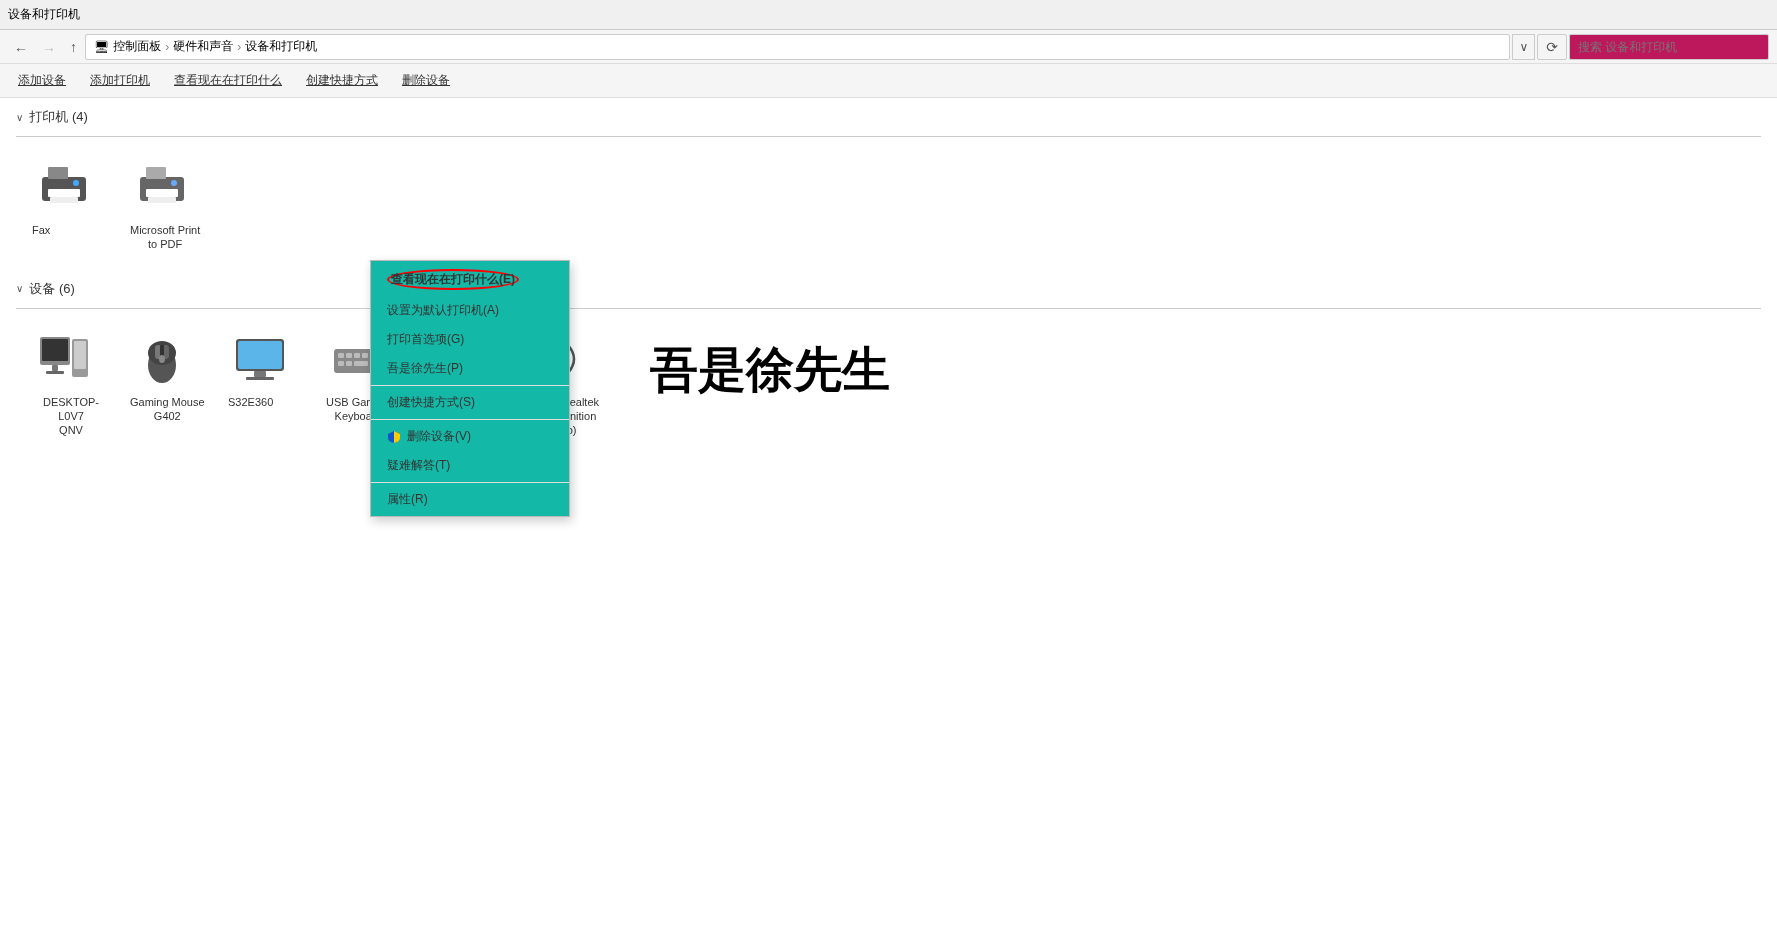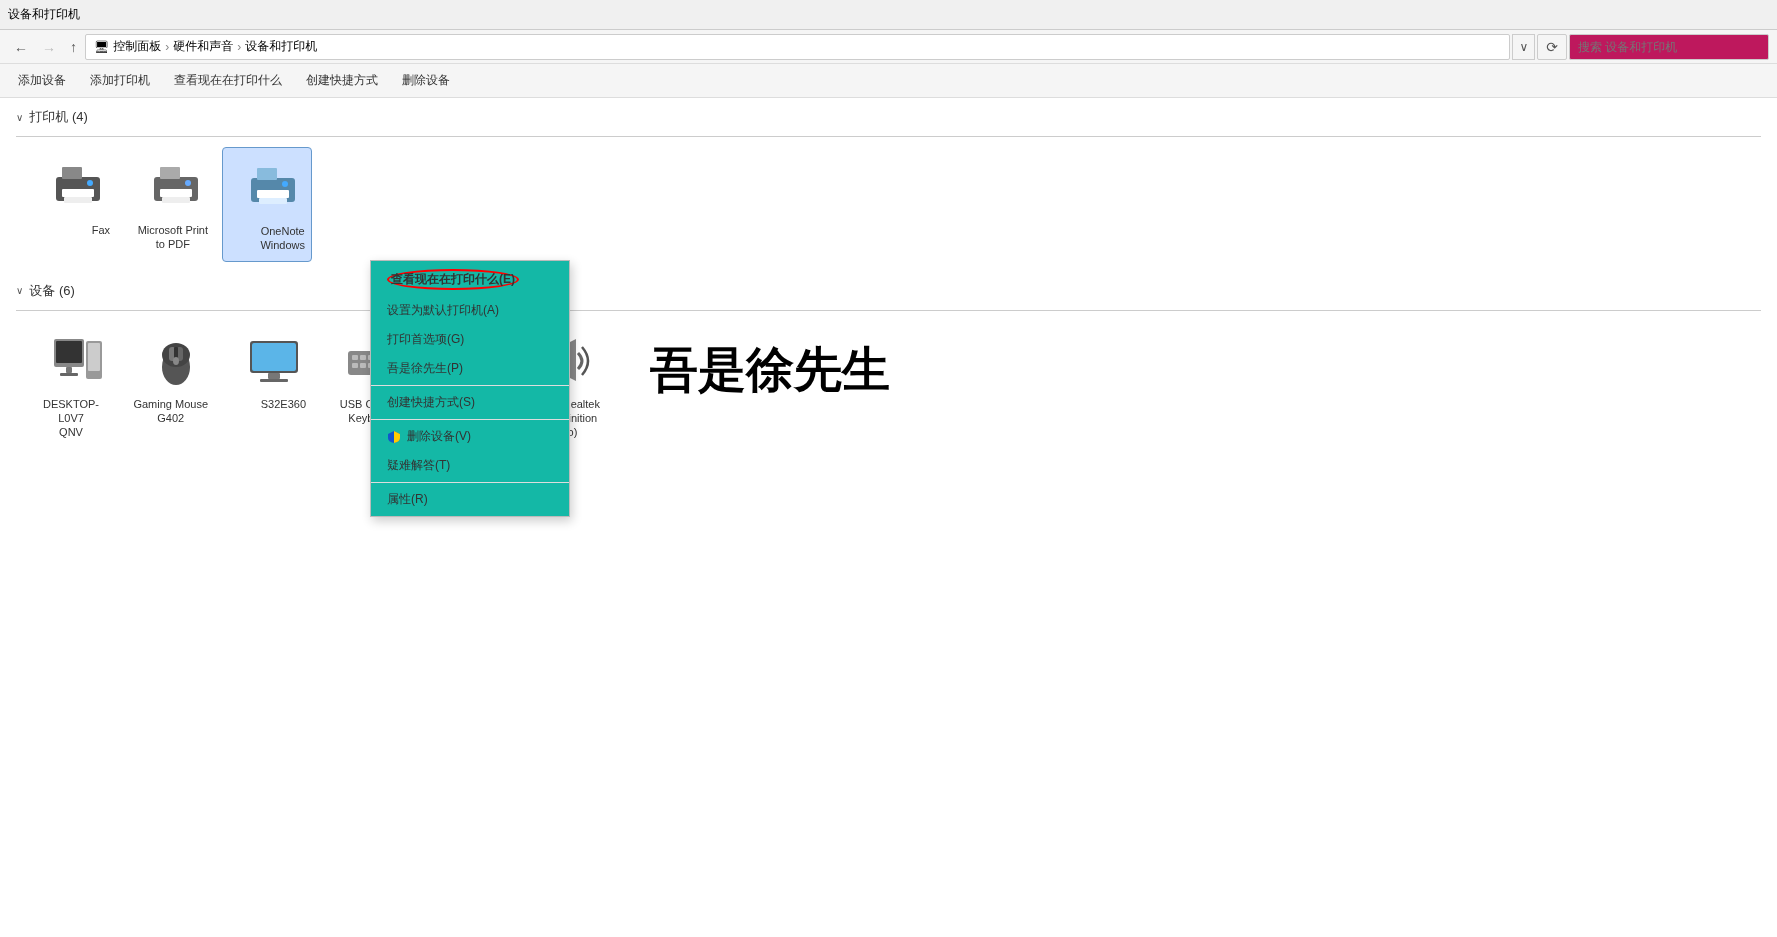--- a/index.html
+++ b/index.html
@@ -97,20 +97,21 @@
       gap: 4px;
     }
     .toolbar-btn {
       background: none;
       border: none;
       cursor: pointer;
       padding: 4px 10px;
       font-size: 12px;
       color: #333;
       border-radius: 3px;
+      text-decoration: underline;
     }
 
     
     .main-content {
       padding: 10px 16px;
       position: relative;
     }
 
     
     .section-header {
@@ -133,21 +134,21 @@
     .device-grid {
       display: flex;
       flex-wrap: wrap;
       gap: 8px;
       margin-bottom: 20px;
       padding-left: 10px;
     }
     .device-item {
       display: flex;
       flex-direction: column;
-      align-items: flex-end;
+      align-items: flex-start;
       width: 90px;
       padding: 8px 6px;
       cursor: pointer;
       border-radius: 4px;
       text-align: center;
     }
     .device-item.selected { background: #cce0ff; border: 1px solid #6699cc; }
     .device-icon {
       width: 64px;
       height: 64px;
@@ -274,32 +275,20 @@
           <rect x="12" y="8" width="20" height="12" rx="1" fill="#aaa"></rect>
           <rect x="12" y="30" width="32" height="8" rx="1" fill="#fff"></rect>
           <rect x="14" y="38" width="28" height="6" rx="1" fill="#eee"></rect>
           <circle cx="40" cy="24" r="3" fill="#6af"></circle>
         </svg>
       </div>
       <div class="device-label">Microsoft Print<br>to PDF</div>
     </div>
 
 
-    <div class="device-item selected">
-      <div class="device-icon">
-        <svg class="printer-svg" viewBox="0 0 56 56" xmlns="http://www.w3.org/2000/svg">
-          <rect x="6" y="18" width="44" height="24" rx="3" fill="#5588aa"></rect>
-          <rect x="12" y="8" width="20" height="12" rx="1" fill="#88bbdd"></rect>
-          <rect x="12" y="30" width="32" height="8" rx="1" fill="#fff"></rect>
-          <rect x="14" y="38" width="28" height="6" rx="1" fill="#ddeeff"></rect>
-          <circle cx="40" cy="24" r="3" fill="#4af"></circle>
-        </svg>
-      </div>
-      <div class="device-label">OneNote<br>Windows</div>
-    </div>
   </div>
 
   <div class="section-header">
     <span class="arrow">∨</span>
     <span>设备 (6)</span>
   </div>
   <hr class="section-divider">
 
   <div class="device-grid">
 

